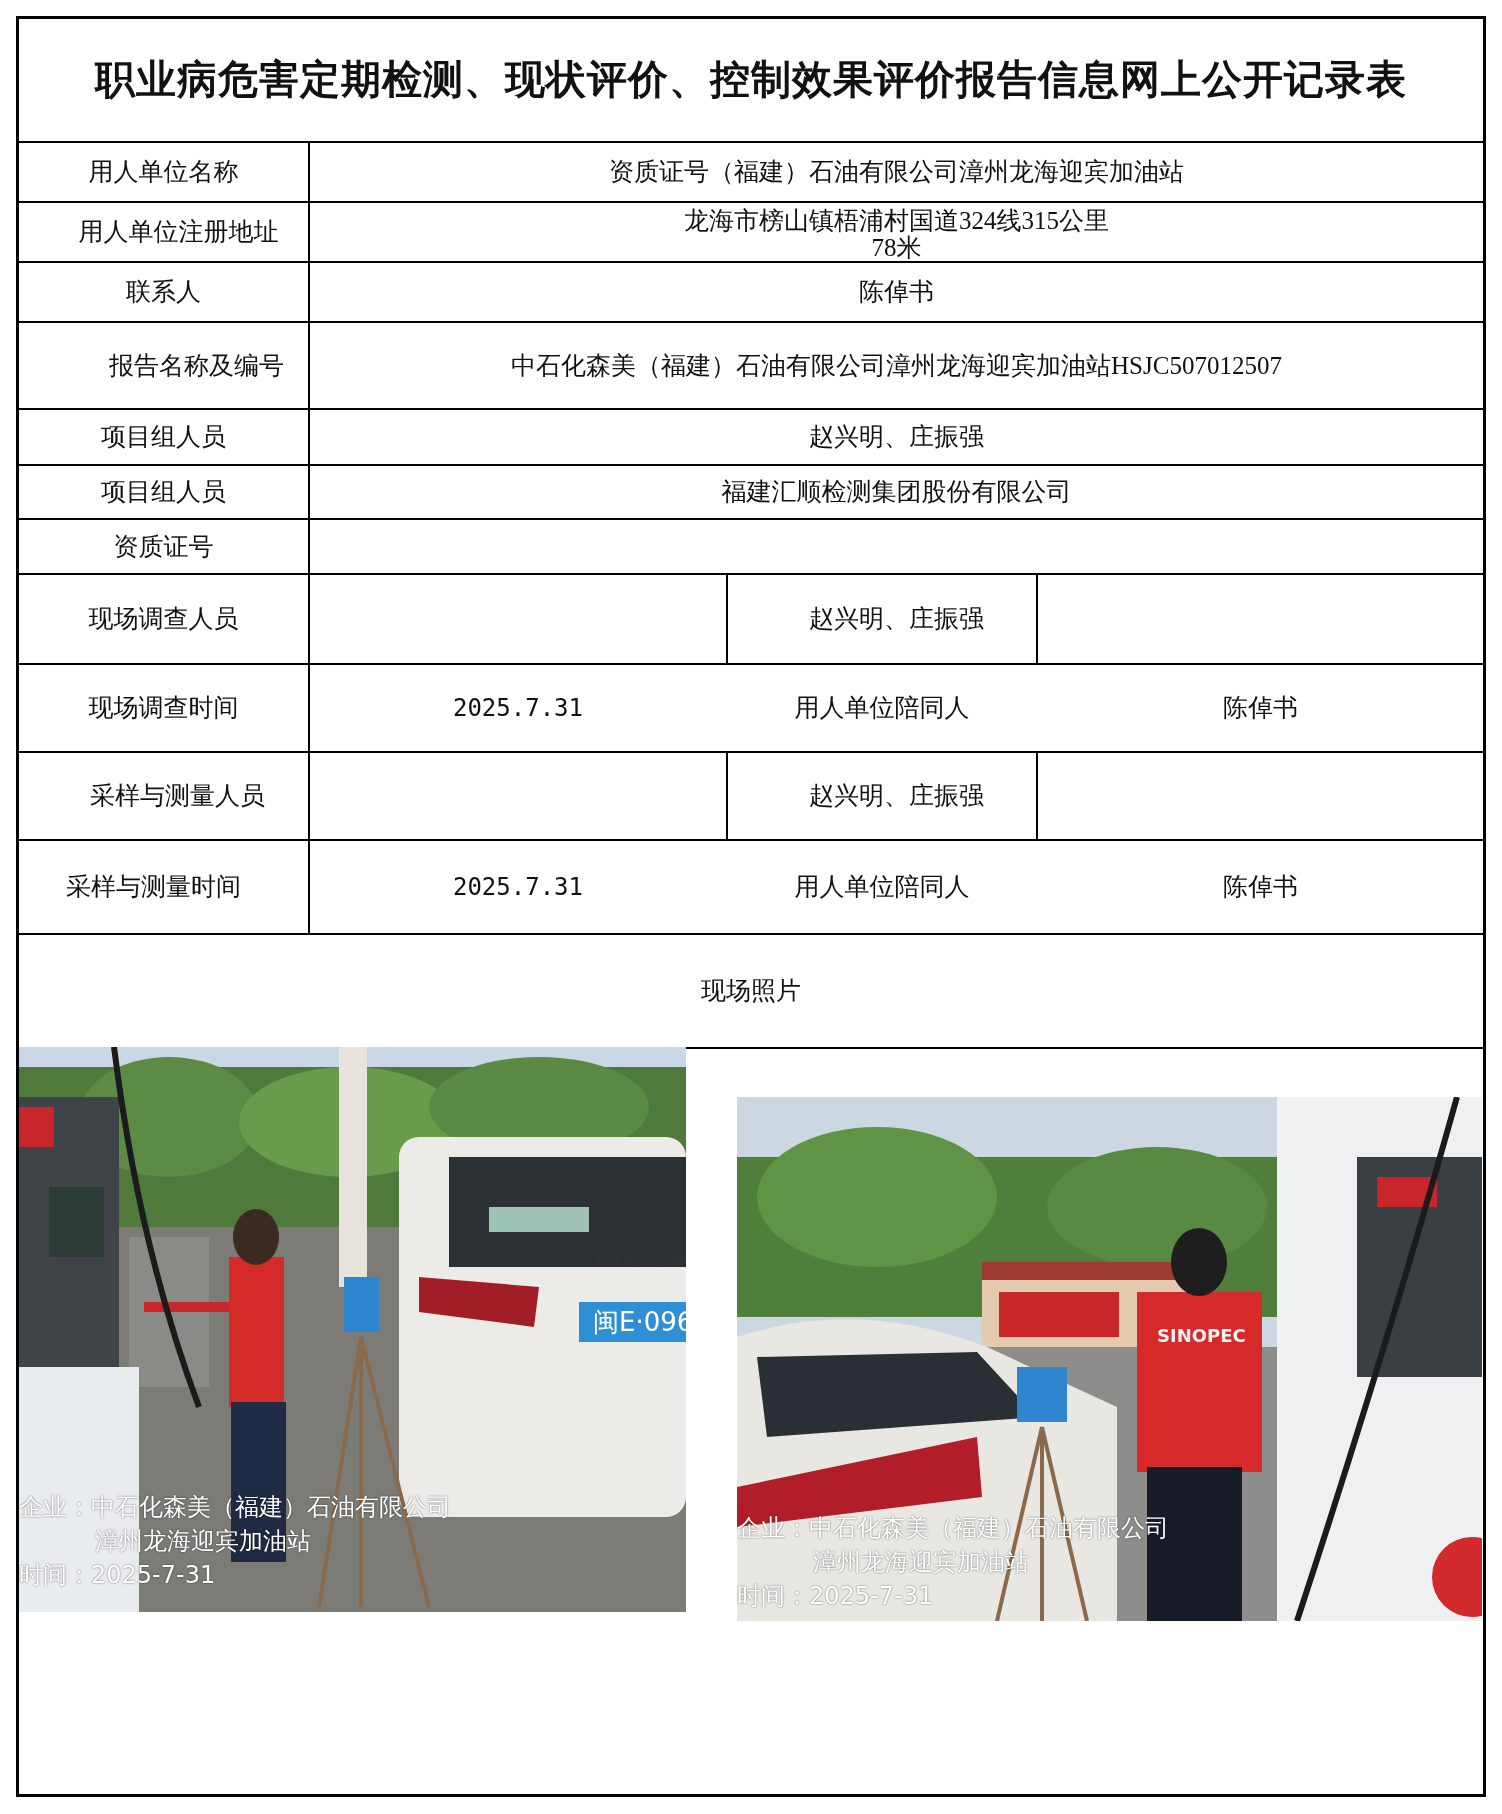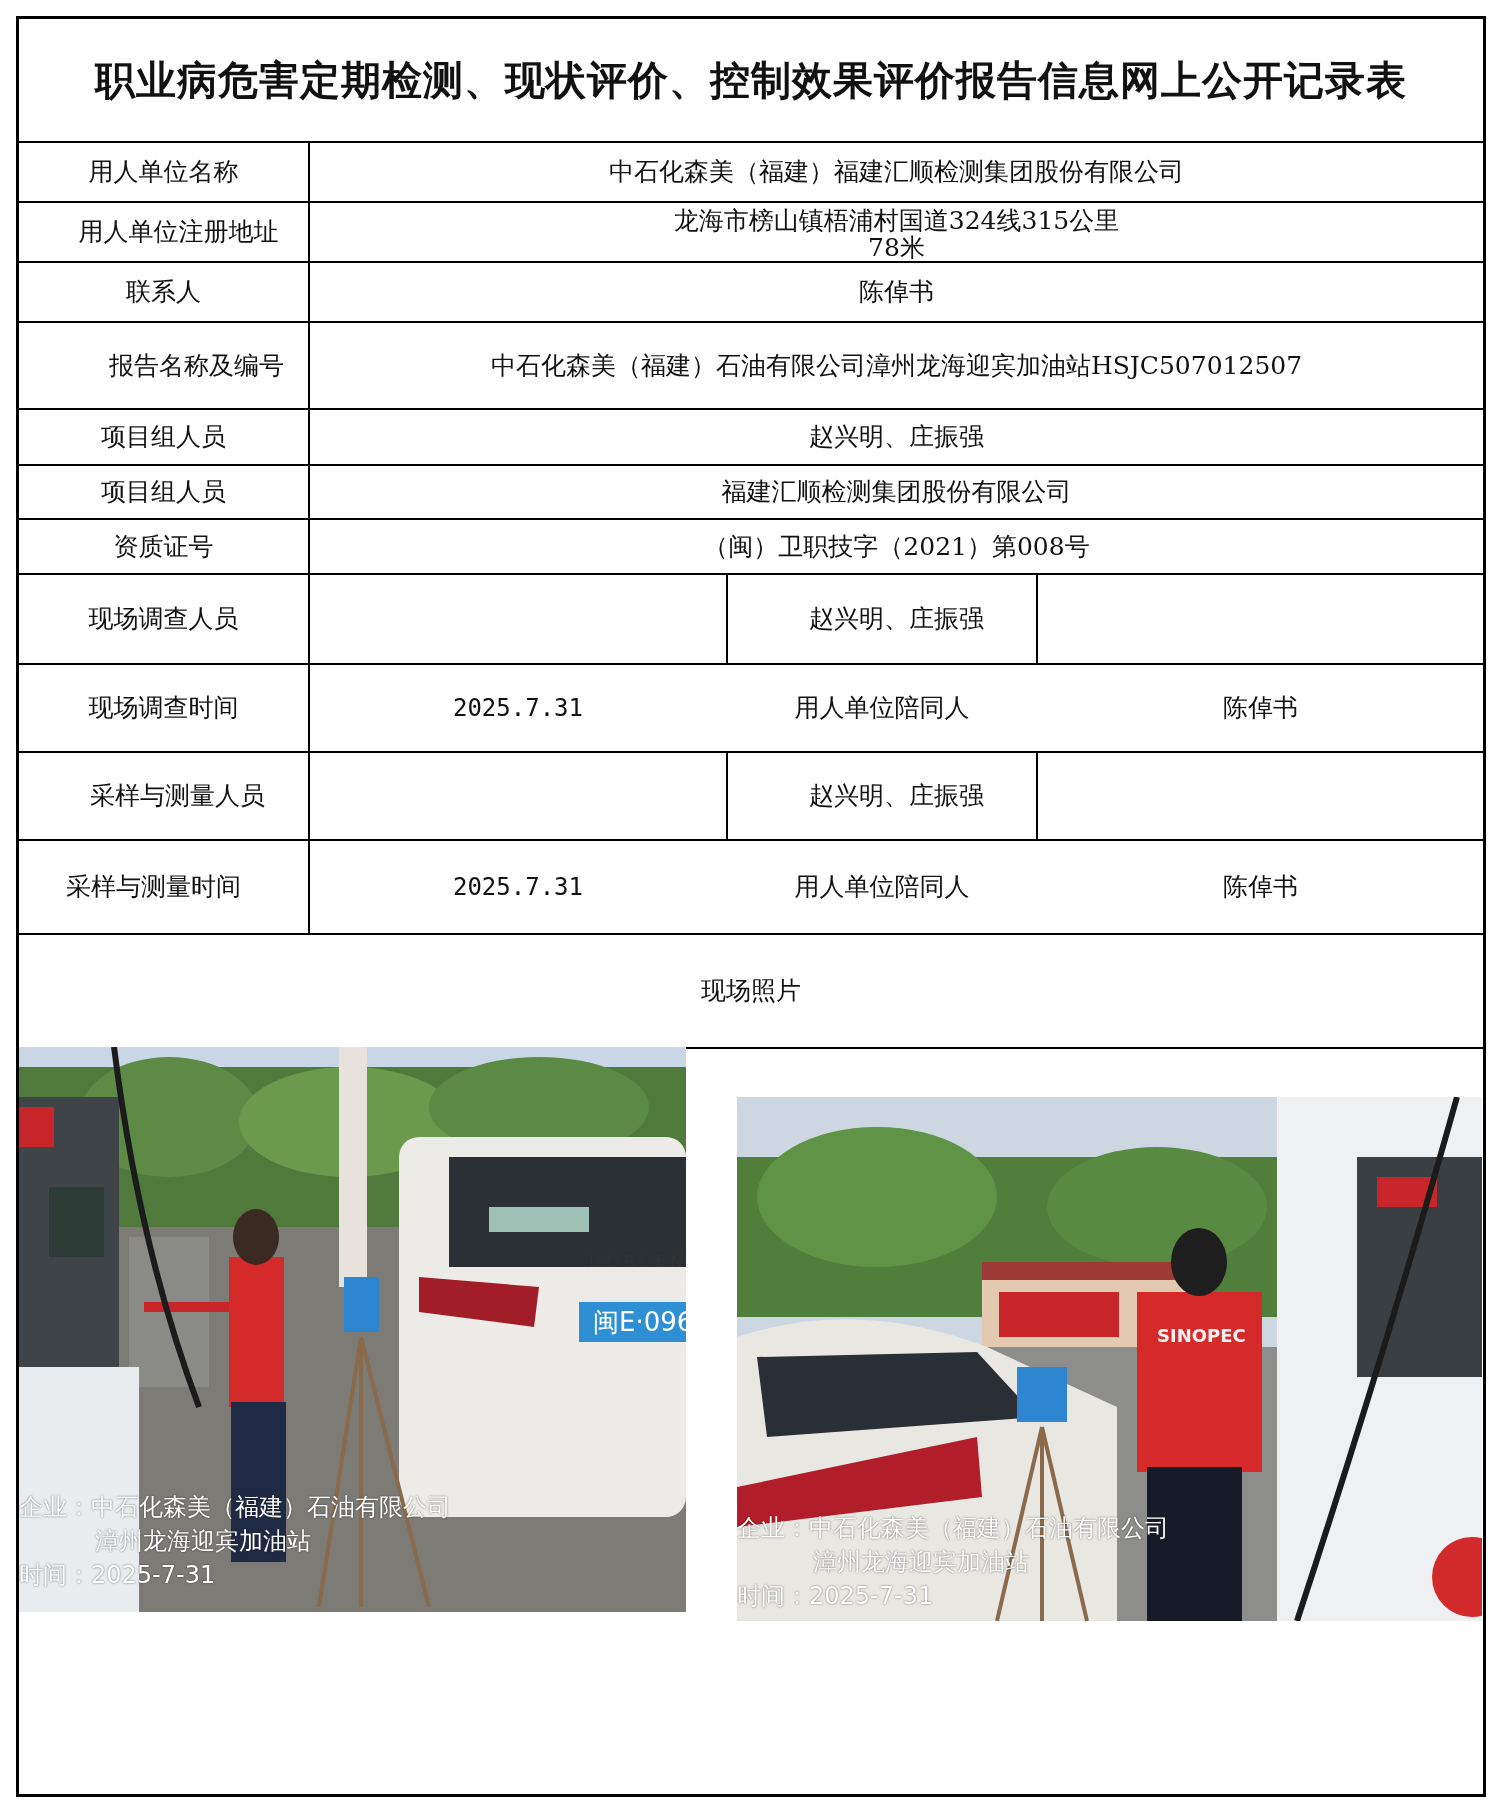--- a/index.html
+++ b/index.html
@@ -1,21 +1,21 @@
 <!DOCTYPE html>
 <html><head>
 <meta charset="utf-8">
 <style>
   html, body { margin:0; padding:0; background:#ffffff; }
   body { width:1502px; height:1814px; position:relative; overflow:hidden;
          font-family:"DejaVu Serif","Liberation Serif",serif; color:#111; }
   .sheet { position:absolute; left:16px; top:16px; width:1470px; height:1781px;
            border:3px solid #000; box-sizing:border-box; }
   .cell { position:absolute; display:flex; align-items:center; justify-content:center;
-          text-align:center; box-sizing:border-box; font-size:25px; line-height:30px; }
+          text-align:center; box-sizing:border-box; font-size:25px; line-height:30px;font-family:Liberation Serif, serif; }
   .hline { position:absolute; height:2px; background:#000; }
   .vline { position:absolute; width:2px; background:#000; }
   .title { font-size:40px; font-weight:bold; letter-spacing:1px; }
   .mono { font-family:"DejaVu Sans Mono","Liberation Mono",monospace; font-size:24px; }
   .addr { flex-direction:column; justify-content:space-between; padding-top:4px; overflow:hidden; }
   .photo { position:absolute; overflow:hidden; }
   .photo svg { position:absolute; left:0; top:0; }
   .caption { position:absolute; left:0; color:#fff; font-family:"DejaVu Sans","Liberation Sans",sans-serif;
              font-size:24px; line-height:34px; text-shadow:0 0 2px rgba(0,0,0,.6); white-space:nowrap; }
   .caption .indent { padding-left:76px; display:block; }
@@ -41,42 +41,41 @@
 
   <div class="vline" style="left:289px;top:122px;height:792px"></div>
   <div class="vline" style="left:707px;top:554px;height:90px"></div>
   <div class="vline" style="left:1017px;top:554px;height:90px"></div>
   <div class="vline" style="left:707px;top:732px;height:88px"></div>
   <div class="vline" style="left:1017px;top:732px;height:88px"></div>
 
   <div class="cell title" style="left:0;top:0;width:1464px;height:122px">职业病危害定期检测、现状评价、控制效果评价报告信息网上公开记录表</div>
 
   <div class="cell" style="left:0;top:124px;width:289px;height:58px">用人单位名称</div>
-  <div class="cell" style="left:291px;top:124px;width:1173px;height:58px">中石化森美（福建）福建汇顺检测集团股份有限公司</div>
+  <div class="cell" style="left:291px;top:124px;width:1173px;height:58px">资质证号（福建）石油有限公司漳州龙海迎宾加油站</div>
 
   <div class="cell" style="left:0;top:184px;width:319px;height:58px">用人单位注册地址</div>
   <div class="cell addr" style="left:291px;top:184px;width:1173px;height:58px;line-height:27px">
     <span>龙海市榜山镇梧浦村国道324线315公里</span>
     <span>78米</span>
   </div>
 
   <div class="cell" style="left:0;top:244px;width:289px;height:58px">联系人</div>
   <div class="cell" style="left:291px;top:244px;width:1173px;height:58px">陈倬书</div>
 
   <div class="cell" style="left:18px;top:304px;width:319px;height:85px">报告名称及编号</div>
   <div class="cell" style="left:291px;top:304px;width:1173px;height:85px">中石化森美（福建）石油有限公司漳州龙海迎宾加油站HSJC507012507</div>
 
   <div class="cell" style="left:0;top:391px;width:289px;height:54px">项目组人员</div>
   <div class="cell" style="left:291px;top:391px;width:1173px;height:54px">赵兴明、庄振强</div>
 
   <div class="cell" style="left:0;top:447px;width:289px;height:52px">项目组人员</div>
   <div class="cell" style="left:291px;top:447px;width:1173px;height:52px">福建汇顺检测集团股份有限公司</div>
 
   <div class="cell" style="left:0;top:501px;width:289px;height:53px">资质证号</div>
-  <div class="cell" style="left:291px;top:501px;width:1173px;height:53px">（闽）卫职技字（2021）第008号</div>
 
   <div class="cell" style="left:0;top:556px;width:289px;height:88px">现场调查人员</div>
   <div class="cell" style="left:291px;top:556px;width:1173px;height:88px">赵兴明、庄振强</div>
 
   <div class="cell" style="left:0;top:646px;width:289px;height:86px">现场调查时间</div>
   <div class="cell mono" style="left:291px;top:646px;width:416px;height:86px">2025.7.31</div>
   <div class="cell" style="left:709px;top:646px;width:308px;height:86px">用人单位陪同人</div>
   <div class="cell" style="left:1019px;top:646px;width:445px;height:86px">陈倬书</div>
 
   <div class="cell" style="left:16px;top:734px;width:285px;height:86px">采样与测量人员</div>

